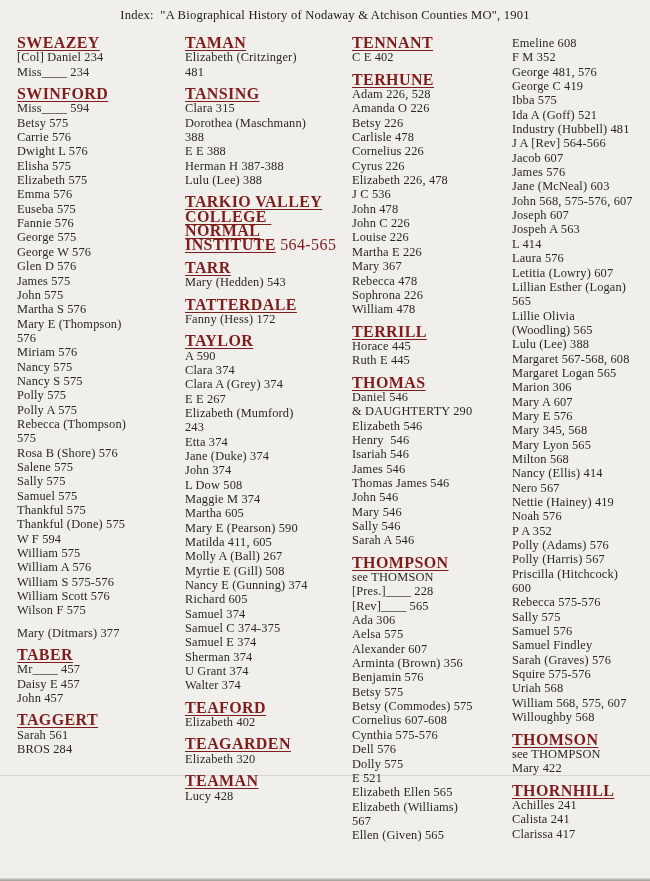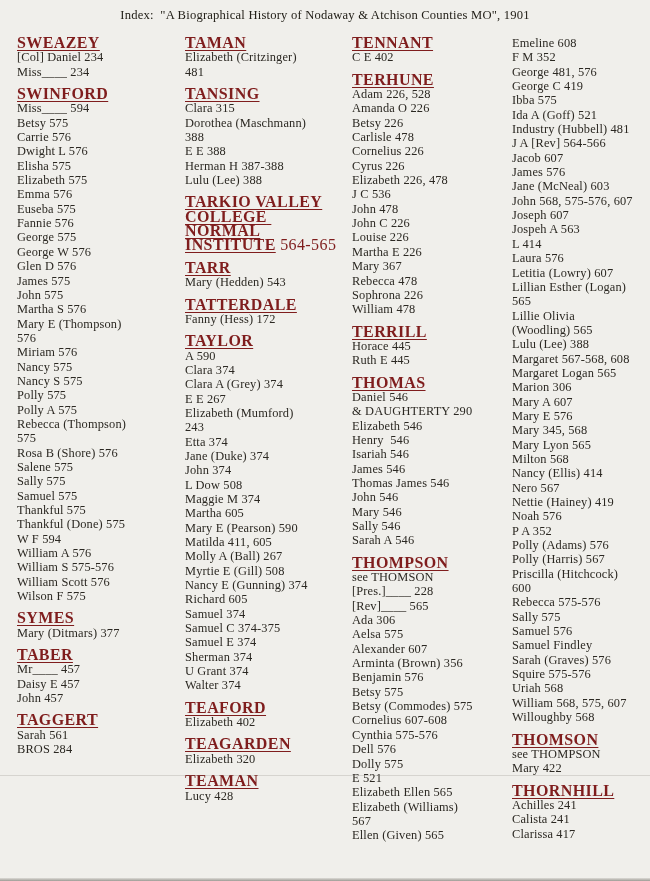--- a/index.html
+++ b/index.html
@@ -115,27 +115,27 @@
           <div class="entry">Polly A 575</div>
           <div class="entry">Rebecca (Thompson)
 575</div>
           <div class="entry">Rosa B (Shore) 576</div>
           <div class="entry">Salene 575</div>
           <div class="entry">Sally 575</div>
           <div class="entry">Samuel 575</div>
           <div class="entry">Thankful 575</div>
           <div class="entry">Thankful (Done) 575</div>
           <div class="entry">W F 594</div>
+          <div class="entry">William 575</div>
           <div class="entry">William A 576</div>
           <div class="entry">William S 575-576</div>
           <div class="entry">William Scott 576</div>
           <div class="entry">Wilson F 575</div>
         </div>
         <div class="section">
-          <div class="surname"><span class="surname-text">SYMES</span></div>
           <div class="entry">Mary (Ditmars) 377</div>
         </div>
         <div class="section">
           <div class="surname"><span class="surname-text">TABER</span></div>
           <div class="entry">Mr____ 457</div>
           <div class="entry">Daisy E 457</div>
           <div class="entry">John 457</div>
         </div>
         <div class="section">
           <div class="surname"><span class="surname-text">TAGGERT</span></div>

